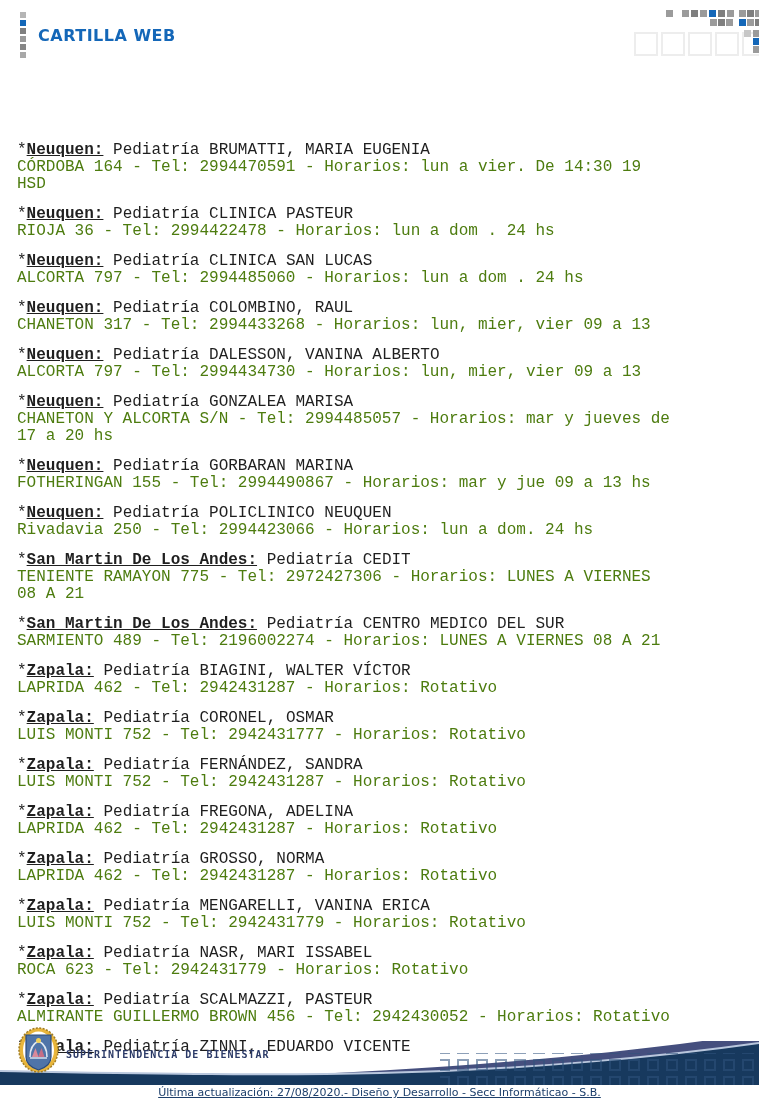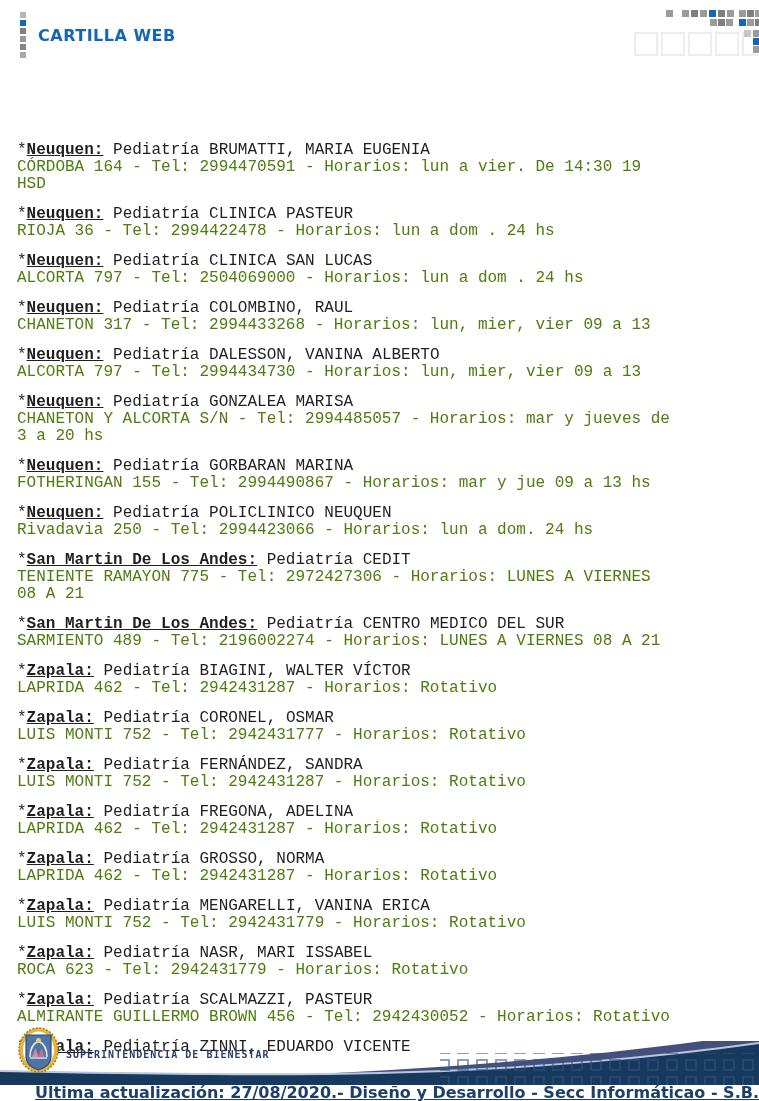--- a/index.html
+++ b/index.html
@@ -43,21 +43,21 @@
   .footer-brand{position:absolute;left:18px;top:2px;display:flex;align-items:center;z-index:3;}
   .org-name{
     margin-left:7px;margin-top:8px;
     font-family:"DejaVu Sans Mono","Liberation Mono",monospace;
     font-weight:bold;font-size:10px;letter-spacing:1px;color:#2b3a67;
     white-space:nowrap;
   }
   .wave{position:absolute;left:0;top:16px;width:759px;height:44px;z-index:1;}
   .update-note{
     position:absolute;left:0;top:60px;width:759px;height:16px;
-    text-align:right;font-size:16px;font-weight:bold;color:#1d3f6b;
+    text-align:center;font-size:11px;font-weight:normal;color:#1d3f6b;
     text-decoration:underline;line-height:15px;z-index:3;
   }
 </style>
 </head>
 <body>
 
 <div class="page">
 
   <header>
     <div class="brand">
@@ -113,36 +113,36 @@
         <div class="line2">CÓRDOBA 164 - Tel: 2994470591 - Horarios: lun a vier. De 14:30 19 HSD</div>
       </div>
 
       <div class="entry">
         <div class="line1"><span>*</span><span class="city">Neuquen:</span> <span>Pediatría</span> <span>CLINICA PASTEUR</span></div>
         <div class="line2">RIOJA 36 - Tel: 2994422478 - Horarios: lun a dom . 24 hs</div>
       </div>
 
       <div class="entry">
         <div class="line1"><span>*</span><span class="city">Neuquen:</span> <span>Pediatría</span> <span>CLINICA SAN LUCAS</span></div>
-        <div class="line2">ALCORTA 797 - Tel: 2504069000 - Horarios: lun a dom . 24 hs</div>
+        <div class="line2">ALCORTA 797 - Tel: 2994485060 - Horarios: lun a dom . 24 hs</div>
       </div>
 
       <div class="entry">
         <div class="line1"><span>*</span><span class="city">Neuquen:</span> <span>Pediatría</span> <span>COLOMBINO, RAUL</span></div>
         <div class="line2">CHANETON 317 - Tel: 2994433268 - Horarios: lun, mier, vier 09 a 13</div>
       </div>
 
       <div class="entry">
         <div class="line1"><span>*</span><span class="city">Neuquen:</span> <span>Pediatría</span> <span>DALESSON, VANINA ALBERTO</span></div>
         <div class="line2">ALCORTA 797 - Tel: 2994434730 - Horarios: lun, mier, vier 09 a 13</div>
       </div>
 
       <div class="entry">
         <div class="line1"><span>*</span><span class="city">Neuquen:</span> <span>Pediatría</span> <span>GONZALEA MARISA</span></div>
-        <div class="line2">CHANETON Y ALCORTA S/N - Tel: 2994485057 - Horarios: mar y jueves de 3 a 20 hs</div>
+        <div class="line2">CHANETON Y ALCORTA S/N - Tel: 2994485057 - Horarios: mar y jueves de 17 a 20 hs</div>
       </div>
 
       <div class="entry">
         <div class="line1"><span>*</span><span class="city">Neuquen:</span> <span>Pediatría</span> <span>GORBARAN MARINA</span></div>
         <div class="line2">FOTHERINGAN 155 - Tel: 2994490867 - Horarios: mar y jue 09 a 13 hs</div>
       </div>
 
       <div class="entry">
         <div class="line1"><span>*</span><span class="city">Neuquen:</span> <span>Pediatría</span> <span>POLICLINICO NEUQUEN</span></div>
         <div class="line2">Rivadavia 250 - Tel: 2994423066 - Horarios: lun a dom. 24 hs</div>

